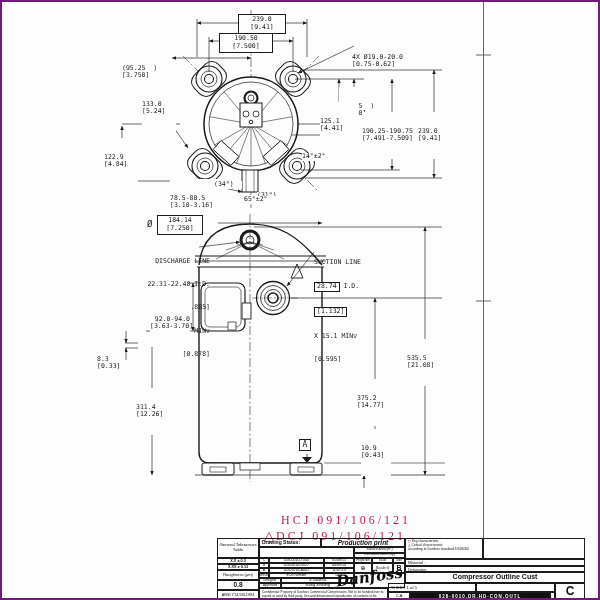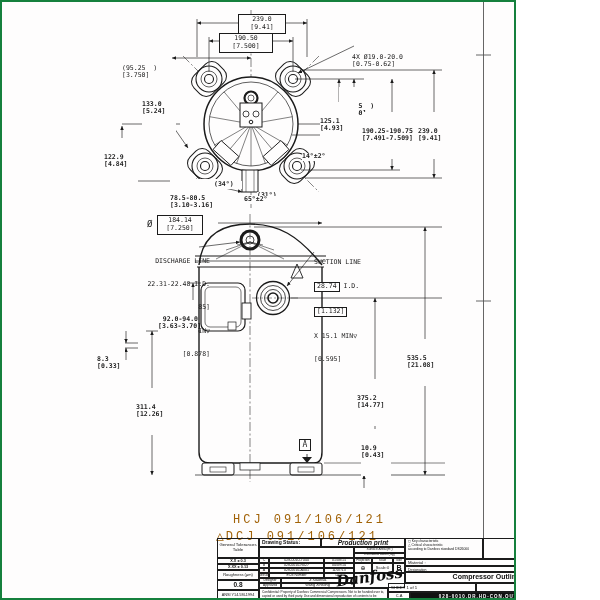--- a/index.html
+++ b/index.html
@@ -1,29 +1,29 @@
 <!DOCTYPE html>
 <html><head>
 <meta charset="utf-8">
 <style>
   html,body{margin:0;padding:0;background:#fff;}
-  .page{position:relative;width:516px;height:600px;background:#fefdfd;
-        border:2px solid #15803d;box-sizing:border-box;overflow:hidden;
+  .page{position:relative;width:600px;height:600px;background:#fefdfd;
+        border:2px solid #701a75;box-sizing:border-box;overflow:hidden;
         font-family:"DejaVu Sans Mono",monospace;color:#1b1b1b;padding-left:6px;}
   svg.lines{position:absolute;left:0;top:0;width:600px;height:600px;}
   .lbl{position:absolute;font:6.5px/1.2 "DejaVu Sans Mono",monospace;
        color:#1b1b1b;text-align:left;white-space:pre;}
-  .lbl.bg{background:#fefdfd;font-weight:bold;}
+  .lbl.bg{background:#fefdfd;}
   .lbl.left{text-align:left;}
   .lbl.right{text-align:right;}
   .box{border:1px solid #1b1b1b;background:#fefdfd;padding:0 2px;display:inline-block;}
   .dbox{position:absolute;border:1px solid #1b1b1b;background:#fefdfd;
         font:6.5px/1.2 "DejaVu Sans Mono",monospace;text-align:center;padding:1px 3px;}
-  .models{position:absolute;font-family:Liberation Mono, monospace;
-          font-size:12px;letter-spacing:3px;color:#a16207;}
+  .models{position:absolute;font-family:Liberation Serif, serif;
+          font-size:12px;letter-spacing:3px;color:#be185d;margin-left:48px;}
   .tri{font-size:13px;letter-spacing:0;margin-right:2px;}
   
   .cell{position:absolute;border:0.6px solid #1b1b1b;box-sizing:border-box;
         font-family:"Liberation Sans","DejaVu Sans",sans-serif;color:#111;
         overflow:hidden;line-height:1.15;}
   .tb-outer{position:absolute;border:1.3px solid #1b1b1b;box-sizing:border-box;}
   .c{display:flex;align-items:center;justify-content:center;text-align:center;}
   .blackbox{background:#111;color:#fff;}
   .logo{position:absolute;font-family:"DejaVu Serif",serif;font-style:italic;
         font-weight:bold;font-size:15px;transform:rotate(-8deg);color:#0d0d0d;}
@@ -231,21 +231,21 @@
   <div class="lbl bg" style="left:102px;top:136px;width:34px;">
     <div>122.9</div><div>[4.84]</div>
   </div>
   <div class="lbl" style="left:350px;top:36px;width:74px;">
     <div>4X Ø19.0-20.0</div><div>[0.75-0.62]</div>
   </div>
   <div class="lbl bg" style="left:337px;top:85px;width:40px;">
     <div>(95.25  )</div><div>[3.750]</div>
   </div>
   <div class="lbl bg" style="left:318px;top:100px;width:38px;">
-    <div>125.1</div><div>[4.93]</div>
+    <div>125.1</div><div>[4.41]</div>
   </div>
   <div class="lbl bg" style="left:360px;top:110px;width:56px;">
     <div>190.25-190.75</div><div>[7.491-7.509]</div>
   </div>
   <div class="lbl bg" style="left:416px;top:110px;width:32px;">
     <div>239.0</div><div>[9.41]</div>
   </div>
   <div class="lbl bg" style="left:168px;top:177px;width:48px;">
     <div>78.5-80.5</div><div>[3.10-3.16]</div>
   </div>
@@ -266,21 +266,21 @@
     <div>X 22.3 MIN▽</div>
     <div>[0.878]</div>
   </div>
   <div class="lbl left" style="left:312px;top:241px;width:72px;">
     <div>SUCTION LINE</div>
     <div><span class="box">28.74</span><span> I.D.</span></div>
     <div><span class="box">[1.132]</span></div>
     <div>X 15.1 MIN▽</div>
     <div>[0.595]</div>
   </div>
-  <div class="lbl right bg" style="left:156px;top:298px;width:40px;">
+  <div class="lbl right bg" style="left:148px;top:298px;width:40px;">
     <div>92.0-94.0</div><div>[3.63-3.70]</div>
   </div>
   <div class="lbl bg" style="left:95px;top:338px;width:28px;">
     <div>8.3</div><div>[0.33]</div>
   </div>
   <div class="lbl bg" style="left:134px;top:386px;width:32px;">
     <div>311.4</div><div>[12.26]</div>
   </div>
   <div class="lbl bg" style="left:355px;top:377px;width:36px;">
     <div>375.2</div><div>[14.77]</div>

